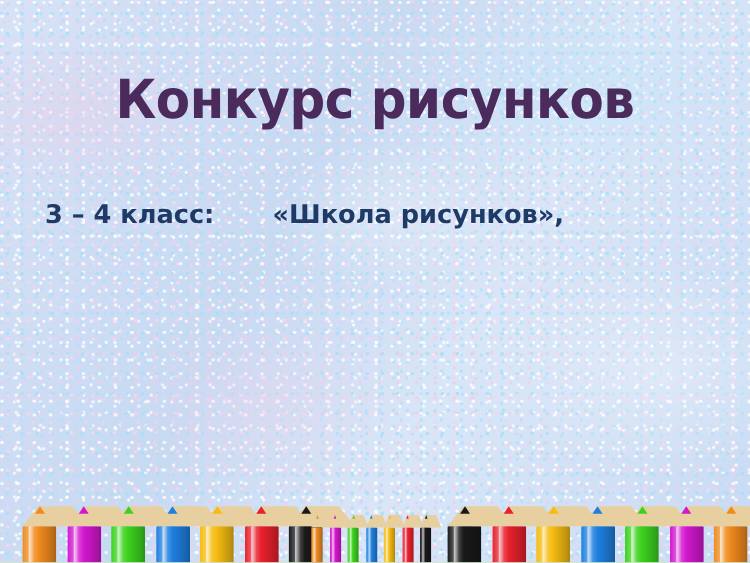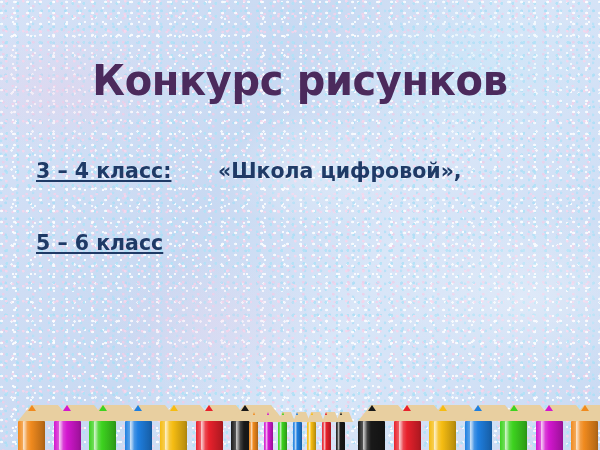--- a/index.html
+++ b/index.html
@@ -94,21 +94,20 @@
     font-family: "DejaVu Sans", sans-serif;
     font-weight: bold;
     font-size: 20.5px;
     line-height: 38px;
     white-space: nowrap;
   }
 
   .row-label {
     width: 182px;
     flex: 0 0 182px;
-    text-decoration: underline;
   }
 
   .row-title {
     flex: 1 1 auto;
   }
 
   .spacer-row {
     height: 34px;
   }
 
@@ -166,28 +165,27 @@
 
   <div id="slide-bg"></div>
   <div id="slide-mottle"></div>
 
   <h1 id="title">Конкурс рисунков</h1>
 
   <div id="body-block">
 
     <div class="text-row">
       <span class="row-label">3 – 4 класс:</span>
-      <span class="row-title">«Школа цифровой»,</span>
+      <span class="row-title">«Школа рисунков»,</span>
     </div>
 
 
     <div class="spacer-row"></div>
 
     <div class="text-row">
-      <span class="row-label">5 – 6 класс</span>
     </div>
 
   </div>
 
   <div id="pencils">
       <div class="pencil" style="left: 18px; width: 27px; height: 45px;">
         <div class="tip" style="border-left: 13.5px solid transparent; border-right: 13.5px solid transparent; border-bottom: 16px solid rgb(232, 207, 160);"></div>
         <div class="lead" style="top: 0px; border-left: 4.05px solid transparent; border-right: 4.05px solid transparent; border-bottom: 6.08px solid rgb(240, 138, 30);"></div>
         <div class="body" style="height: 29px; background: linear-gradient(90deg, rgb(240, 138, 30) 0%, rgba(255, 255, 255, 0.333) 22%, rgb(240, 138, 30) 48%, rgba(0, 0, 0, 0.22) 90%, rgba(0, 0, 0, 0.3) 100%), rgb(240, 138, 30);"></div>
         <div class="gloss" style="left: 5px; width: 4px; top: 16px;"></div>

